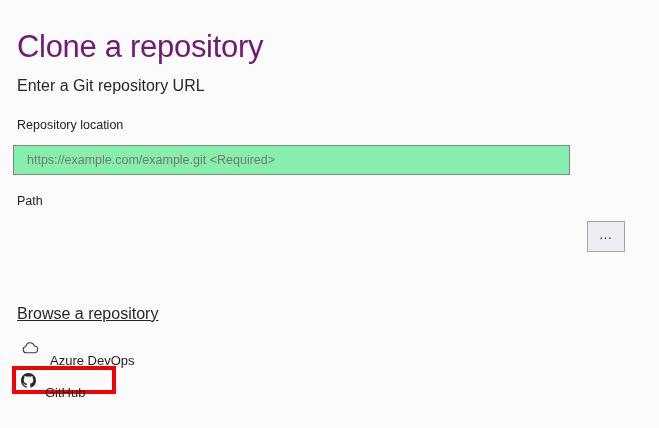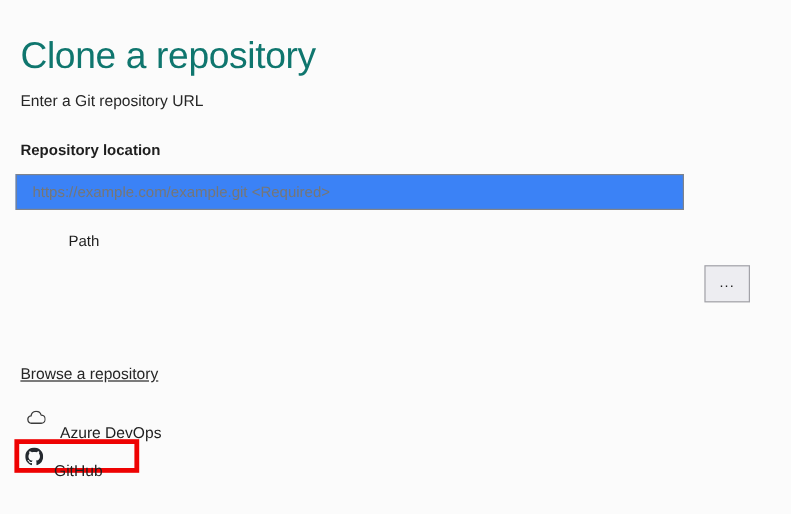--- a/index.html
+++ b/index.html
@@ -9,40 +9,40 @@
     font-family: "Liberation Sans", sans-serif;
     color: #1e1e1e;
     position: relative;
     overflow: hidden;
   }
   .stage { position: absolute; inset: 0; }
 
   .page-title {
     position: absolute; left: 17px; top: 7px;
     font-size: 31px; font-weight: 400; letter-spacing: -0.3px;
-    color: #0f766e; line-height: 1.2;
+    color: #701a75; line-height: 1.2;
   }
   .section-heading {
     position: absolute; left: 17px;
-    font-size: 13px; font-weight: 400; color: #262626; line-height: 1.2;
+    font-size: 16px; font-weight: 400; color: #262626; line-height: 1.2;
   }
   .heading-url  { top: 76px; }
   .heading-browse { top: 304px; text-decoration: underline; }
 
   .field-label {
     position: absolute; left: 17px;
     font-size: 12.5px; color: #1e1e1e; line-height: 1.2;
   }
-  .label-repo { top: 118px; font-weight: bold; }
-  .label-path { top: 194px; margin-left: 40px; }
+  .label-repo { top: 118px; }
+  .label-path { top: 194px; }
 
   .text-input {
     position: absolute; left: 13px; width: 557px; height: 30px;
     box-sizing: border-box;
-    border: 1px solid #7e838c; background: #3b82f6;
+    border: 1px solid #7e838c; background: #86efac;
     font-family: "Liberation Sans", sans-serif;
     font-size: 12.5px; color: #1b1b1b;
     padding: 0 8px 0 13px; outline: none; border-radius: 0;
   }
   .text-input::placeholder { color: #767676; opacity: 1; }
   .input-url  { top: 145px; }
   .input-path { top: 222px; }
 
   .browse-btn {
     position: absolute; left: 587px; top: 221px; width: 38px; height: 31px;

